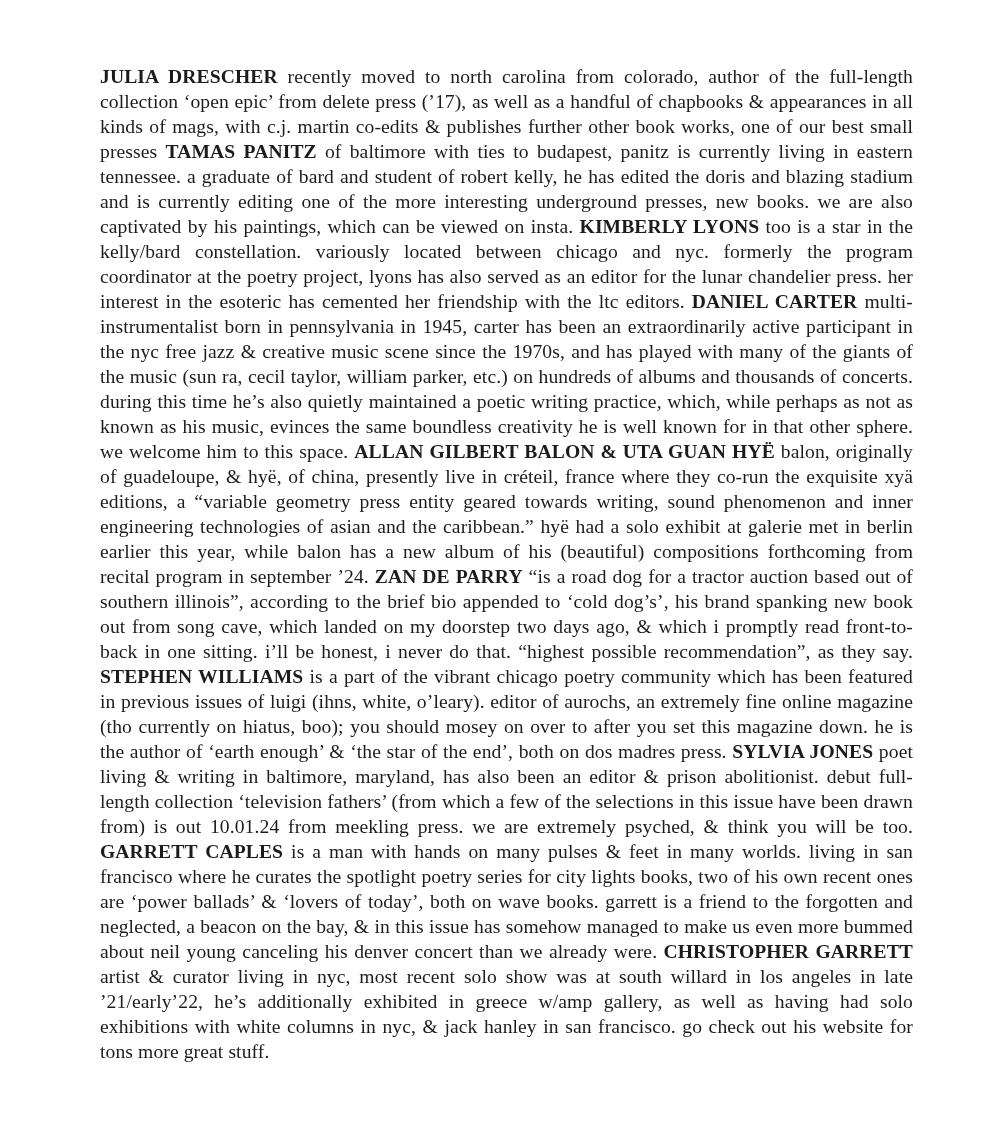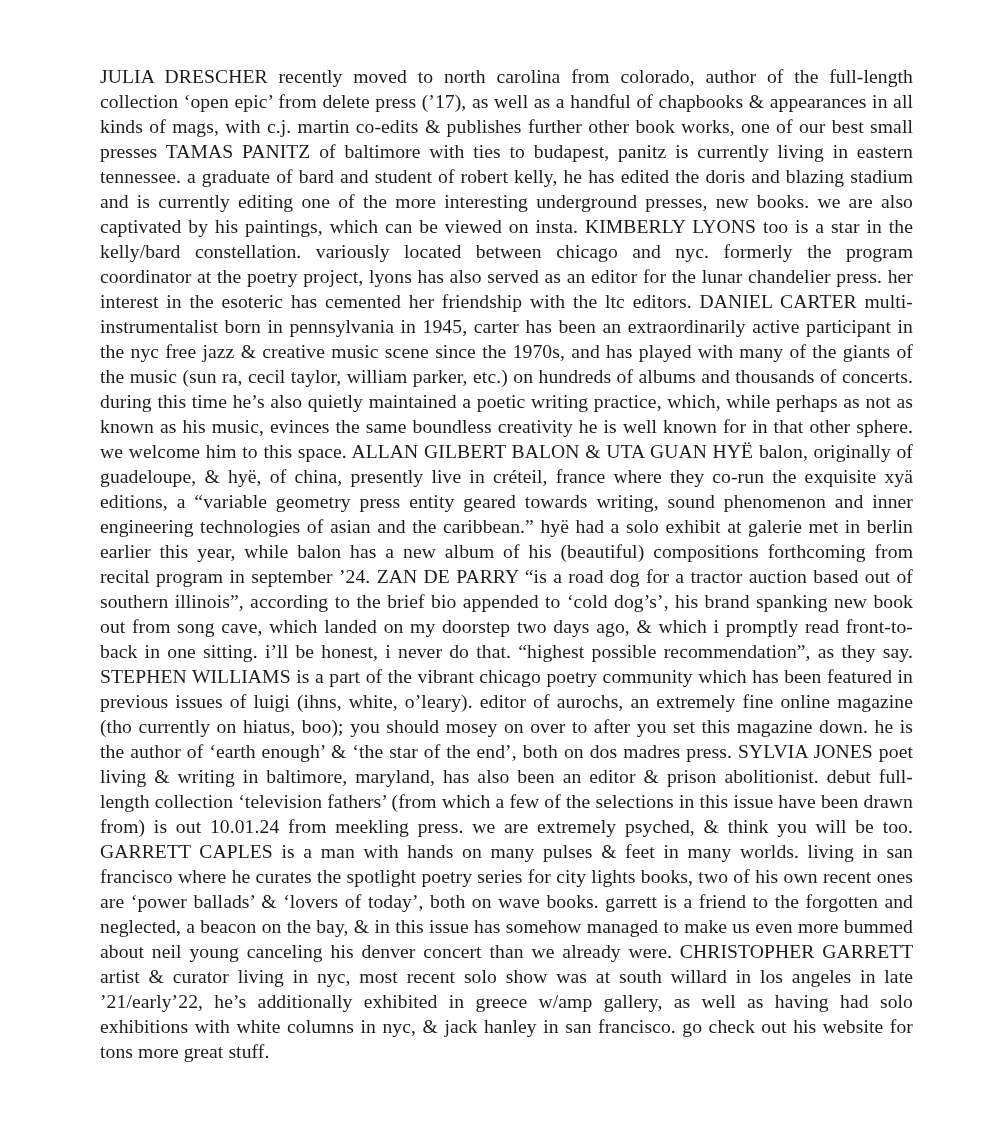--- a/index.html
+++ b/index.html
@@ -22,20 +22,21 @@
     font-family: "Liberation Serif", serif;
     font-size: 19.6px;
     line-height: 25px;
     color: #1c1c1c;
     text-align: justify;
     letter-spacing: 0.1px;
   }
   .cname {
     
     white-space: normal;
+    font-weight: bold;
   }
 </style>
 </head>
 <body>
 
 <div class="page">
   <div class="text-block" style="color: rgb(28, 28, 28);"><span class="cname">JULIA DRESCHER</span><span> recently moved to north carolina from colorado, author of the full-length collection ‘open epic’ from delete press (’17), as well as a handful of chapbooks &amp; appearances in all kinds of mags, with c.j. martin co-edits &amp; publishes further other book works, one of our best small presses </span><span class="cname">TAMAS PANITZ</span><span> of baltimore with ties to budapest, panitz is currently living in eastern tennessee. a graduate of bard and student of robert kelly, he has edited the doris and blazing stadium and is currently editing one of the more interesting underground presses, new books. we are also captivated by his paintings, which can be viewed on insta. </span><span class="cname">KIMBERLY LYONS</span><span> too is a star in the kelly/bard constellation. variously located between chicago and nyc. formerly the program coordinator at the poetry project, lyons has also served as an editor for the lunar chandelier press. her interest in the esoteric has cemented her friendship with the ltc editors. </span><span class="cname">DANIEL CARTER</span><span> multi-instrumentalist born in pennsylvania in 1945, carter has been an extraordinarily active participant in the nyc free jazz &amp; creative music scene since the 1970s, and has played with many of the giants of the music (sun ra, cecil taylor, william parker, etc.) on hundreds of albums and thousands of concerts. during this time he’s also quietly maintained a poetic writing practice, which, while perhaps as not as known as his music, evinces the same boundless creativity he is well known for in that other sphere. we welcome him to this space. </span><span class="cname">ALLAN GILBERT BALON &amp; UTA GUAN HYË</span><span> balon, originally of guadeloupe, &amp; hyë, of china, presently live in créteil, france where they co-run the exquisite xyä editions, a “variable geometry press entity geared towards writing, sound phenomenon and inner engineering technologies of asian and the caribbean.” hyë had a solo exhibit at galerie met in berlin earlier this year, while balon has a new album of his (beautiful) compositions forthcoming from recital program in september ’24. </span><span class="cname">ZAN DE PARRY</span><span> “is a road dog for a tractor auction based out of southern illinois”, according to the brief bio appended to ‘cold dog’s’, his brand spanking new book out from song cave, which landed on my doorstep two days ago, &amp; which i promptly read front-to-back in one sitting. i’ll be honest, i never do that. “highest possible recommendation”, as they say. </span><span class="cname">STEPHEN WILLIAMS</span><span> is a part of the vibrant chicago poetry community which has been featured in previous issues of luigi (ihns, white, o’leary). editor of aurochs, an extremely fine online magazine (tho currently on hiatus, boo); you should mosey on over to after you set this magazine down. he is the author of ‘earth enough’ &amp; ‘the star of the end’, both on dos madres press. </span><span class="cname">SYLVIA JONES</span><span> poet living &amp; writing in baltimore, maryland, has also been an editor &amp; prison abolitionist. debut full-length collection ‘television fathers’ (from which a few of the selections in this issue have been drawn from) is out 10.01.24 from meekling press. we are extremely psyched, &amp; think you will be too. </span><span class="cname">GARRETT CAPLES</span><span> is a man with hands on many pulses &amp; feet in many worlds. living in san francisco where he curates the spotlight poetry series for city lights books, two of his own recent ones are ‘power ballads’ &amp; ‘lovers of today’, both on wave books. garrett is a friend to the forgotten and neglected, a beacon on the bay, &amp; in this issue has somehow managed to make us even more bummed about neil young canceling his denver concert than we already were. </span><span class="cname">CHRISTOPHER GARRETT</span><span> artist &amp; curator living in nyc, most recent solo show was at south willard in los angeles in late ’21/early’22, he’s additionally exhibited in greece w/amp gallery, as well as having had solo exhibitions with white columns in nyc, &amp; jack hanley in san francisco. go check out his website for tons more great stuff.</span></div>
 </div>
 
 </body></html>

